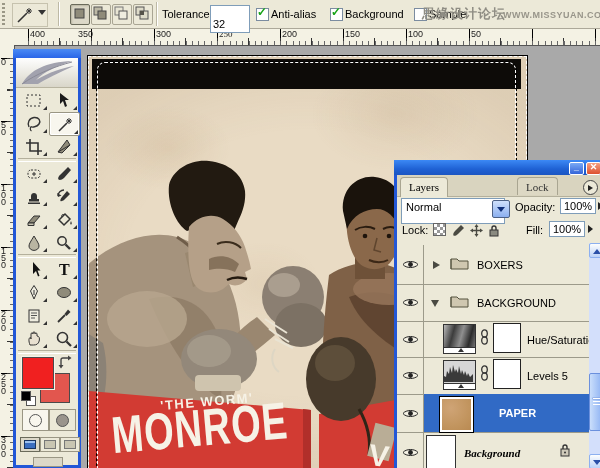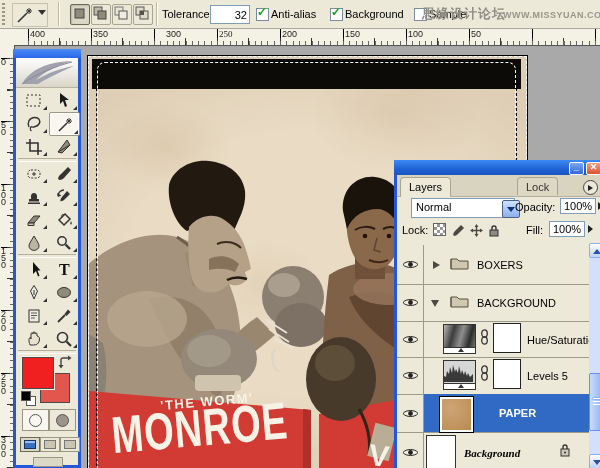--- a/index.html
+++ b/index.html
@@ -9,21 +9,21 @@
   
   .options-bar{left:0;top:0;width:600px;height:28px;background:#ece9d8;border-bottom:1px solid #aca899;z-index:30;}
   .grip-v{left:2px;top:3px;width:3px;height:22px;
     background:repeating-linear-gradient(180deg,#9a9786 0 2px,transparent 2px 4px);}
   .ob-toolbtn{left:12px;top:3px;width:34px;height:22px;border:1px solid #c6c2ae;background:#ece9d8;}
   .ob-dd{left:38px;top:10px;width:0;height:0;border-left:4px solid transparent;border-right:4px solid transparent;border-top:5px solid #333;}
   .ob-sep{top:2px;width:1px;height:24px;background:#bdb9a5;box-shadow:1px 0 0 #fff;}
   .modebtn{top:4px;width:18px;height:19px;border:1px solid #a9a593;background:#ece9d8;border-radius:2px;}
   .modebtn.pressed{background:#dcd8c8;border-color:#6a6a5a;box-shadow:inset 1px 1px 2px #b9b5a2;}
   .ob-label{top:8px;font-size:11px;color:#000;}
-  .ob-input{left:210px;top:5px;width:34px;height:15px;border:1px solid #7f9db9;background:#fff;font-size:11px;text-align:right;padding-top:1px;}
+  .ob-input{left:210px;top:5px;width:34px;height:15px;border:1px solid #7f9db9;background:#fff;font-size:11px;text-align:left;padding-top:10px;}
   .cb{top:8px;width:11px;height:11px;background:#fff;border:1px solid #7b8ca0;}
   .cb .tick{position:absolute;left:0px;top:-4px;color:#17a317;font-size:12px;font-weight:bold;}
   .wm-cn{left:422px;top:5px;font-size:13px;font-weight:bold;color:#8f8d84;letter-spacing:1px;z-index:5;}
   .wm-url{left:503px;top:10px;font-size:9px;font-weight:bold;color:#98958a;letter-spacing:.5px;z-index:5;}
   
   .ruler-corner{left:0;top:28px;width:14px;height:17px;background:#f4f2e4;border-right:1px solid #888;border-bottom:1px solid #888;z-index:20;}
   .ruler-h{left:14px;top:28px;width:586px;height:17px;background-color:#f4f2e4;border-bottom:1px solid #555;z-index:20;
     background-image:
       repeating-linear-gradient(90deg,#666 0 1px,transparent 1px 6.3px),
       repeating-linear-gradient(90deg,#333 0 1px,transparent 1px 31.5px),
@@ -83,26 +83,26 @@
   .jumpbtn{left:17px;top:408px;width:28px;height:8px;border:1px solid #9a9684;background:#dcd8c8;}
   
   .layers{left:394px;top:160px;width:212px;height:312px;background:#ece9d8;z-index:50;
     border:3px solid #2257d7;border-top:none;box-sizing:border-box;}
   .lp-title{left:-3px;top:0;width:212px;height:15px;background:linear-gradient(180deg,#3c89f5,#1f61d4 60%,#1b55c2);z-index:3;}
   .winbtn{top:2px;width:13px;height:11px;border:1px solid #fff;border-radius:2px;font-size:9px;line-height:9px;color:#fff;text-align:center;font-weight:bold;}
   .winbtn.min{right:22px;background:linear-gradient(#79a9f5,#3464d8);}
   .winbtn.close{right:5px;background:linear-gradient(#f3a183,#dd4f2e);}
   .lp-tabs{left:0;top:15px;width:206px;height:21px;background:#d9d4bf;border-bottom:1px solid #b4b09c;}
   .tab{position:absolute;top:2px;height:18px;padding:3px 8px 3px;font-size:11px;color:#333;
-       background:#ddd8c4;border:1px solid #a9a591;border-bottom:none;border-radius:4px 4px 0 0;box-sizing:border-box;}
+       background:#ddd8c4;border:1px solid #a9a591;border-bottom:none;border-radius:4px 4px 0 0;box-sizing:border-box;font-family:Liberation Serif, serif;}
   .tab.active{background:#ece9d8;color:#000;height:20px;z-index:2;}
   .lp-menu{right:5px;top:5px;width:13px;height:13px;border-radius:50%;border:1px solid #444;background:#ece9d8;}
   .lp-menu i{position:absolute;left:4px;top:3.5px;width:0;height:0;border-top:3px solid transparent;border-bottom:3px solid transparent;border-left:5px solid #222;}
   .lp-row1{left:0;top:36px;width:206px;height:23px;}
-  .combo{left:4px;top:2px;width:104px;height:20px;background:#fff;border:1px solid #7f9db9;font-size:11px;padding:2px 0 0 4px;box-sizing:border-box;margin-left:10px;}
+  .combo{left:4px;top:2px;width:104px;height:26px;background:#fff;border:1px solid #7f9db9;font-size:11px;padding:2px 0 0 4px;box-sizing:border-box;}
   .combo-arrow{left:90px;top:1px;width:16px;height:16px;background:linear-gradient(#cfe0fb,#8cb0f0);border:1px solid #4d6185;border-radius:2px;}
   .combo-arrow i{position:absolute;left:4px;top:6px;border-left:4px solid transparent;border-right:4px solid transparent;border-top:5px solid #10307a;}
   .lbl{font-size:11px;color:#000;}
   .valbox{width:36px;height:16px;background:#fff;border:1px solid #7f9db9;font-size:11px;text-align:center;padding-top:1px;box-sizing:border-box;}
   .spin{width:0;height:0;border-top:4px solid transparent;border-bottom:4px solid transparent;border-left:5px solid #222;}
   .lp-row2{left:0;top:59px;width:206px;height:24px;border-bottom:1px solid #b4b09c;}
   .lockic{top:4px;width:13px;height:13px;}
   .checker{background-image:linear-gradient(45deg,#999 25%,transparent 25%,transparent 75%,#999 75%),linear-gradient(45deg,#999 25%,#fff 25%,#fff 75%,#999 75%);background-size:6px 6px;background-position:0 0,3px 3px;border:1px solid #666;width:11px;height:11px;}
   .rowsarea{left:0;top:83px;width:192px;bottom:0;background:#ece9d8;}
   .lrow{position:absolute;left:0;width:192px;border-bottom:1px solid #9c9a8a;}
@@ -182,22 +182,22 @@
   <span class="abs ob-label" style="left:345px">Background</span>
   <div class="abs cb" style="left:414px"></div>
   <span class="abs ob-label" style="left:429px">Sample</span>
   <span class="abs wm-cn">思缘设计论坛</span>
   <span class="abs wm-url">WWW.MISSYUAN.COM</span>
 </div>
 
 <div class="abs ruler-corner"></div>
 <div class="abs ruler-h" id="rulerH">
     <span style="left: 16px;">400</span>
-    <span style="left: 79px;">350</span>
-    <span style="left: 152px;">300</span>
+    <span style="left: 64px;">350</span>
+    <span style="left: 142px;">300</span>
     <span style="left: 205px; font-family: Liberation Serif, serif;">250</span>
     <span style="left: 268px;">200</span>
     <span style="left: 331px;">150</span>
     <span style="left: 394px;">100</span>
     <span style="left: 457px;">50</span>
   </div>
 <div class="abs ruler-v" id="rulerV">
     <div style="top: 14px;">0</div>
     <div style="top: 77px;">5
 0</div>

